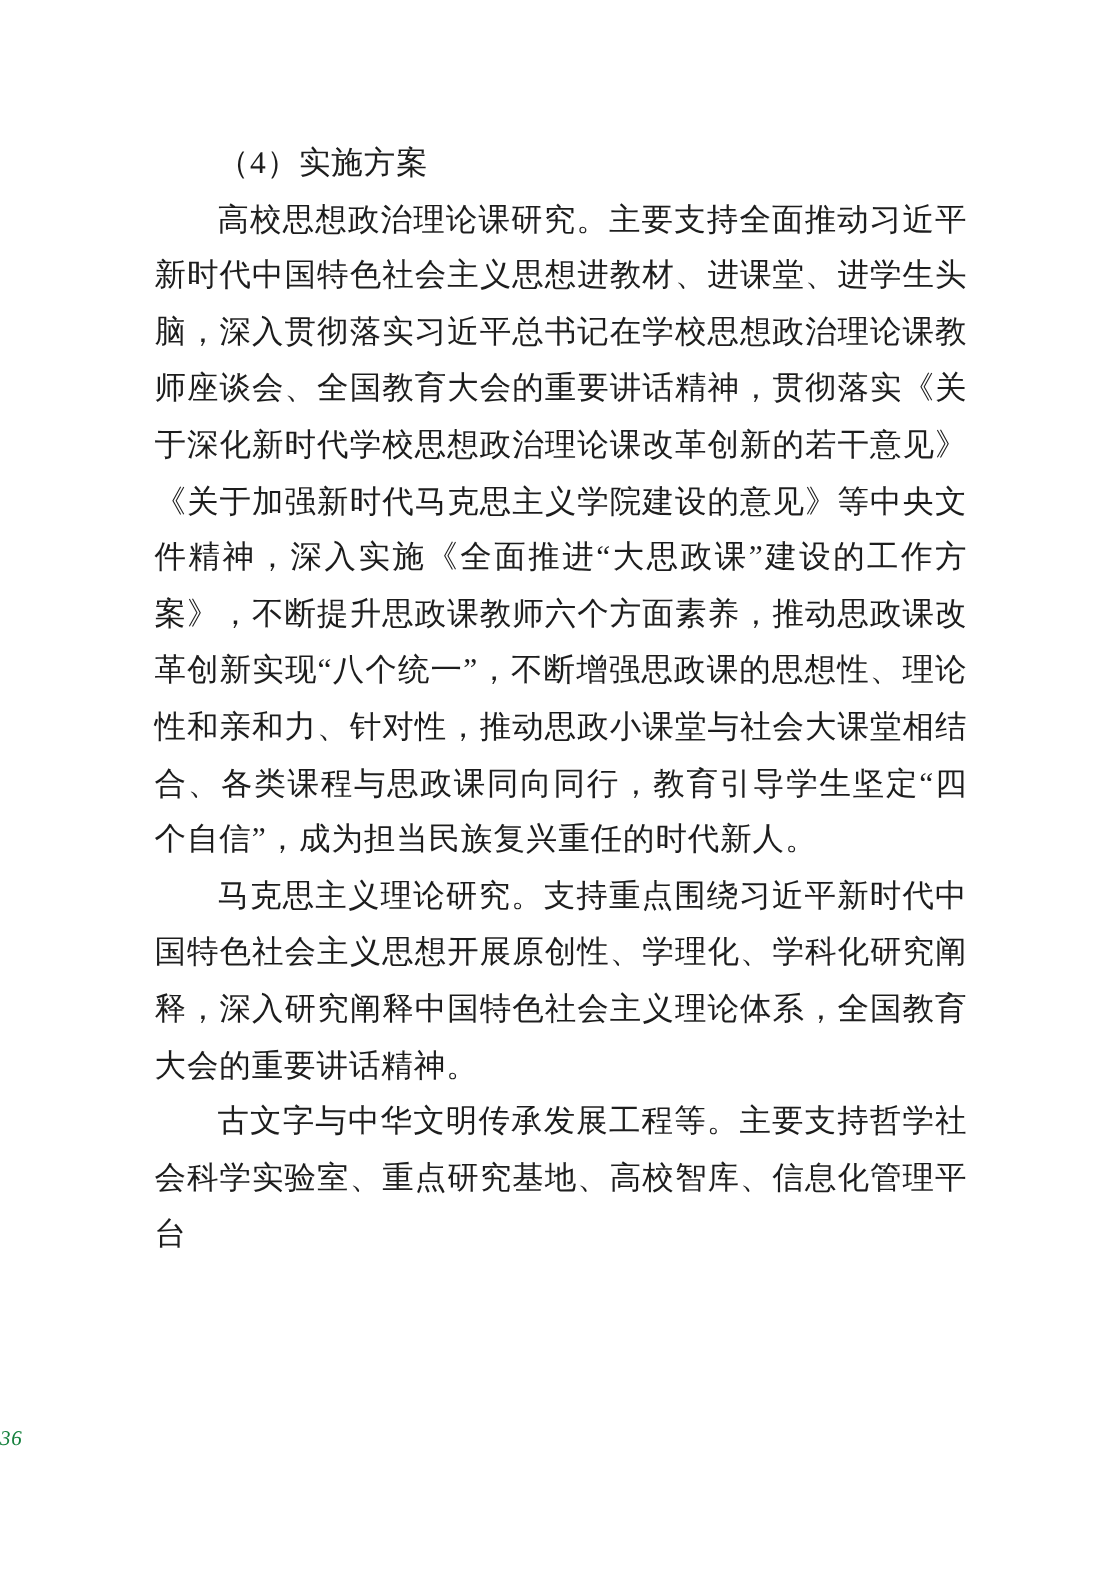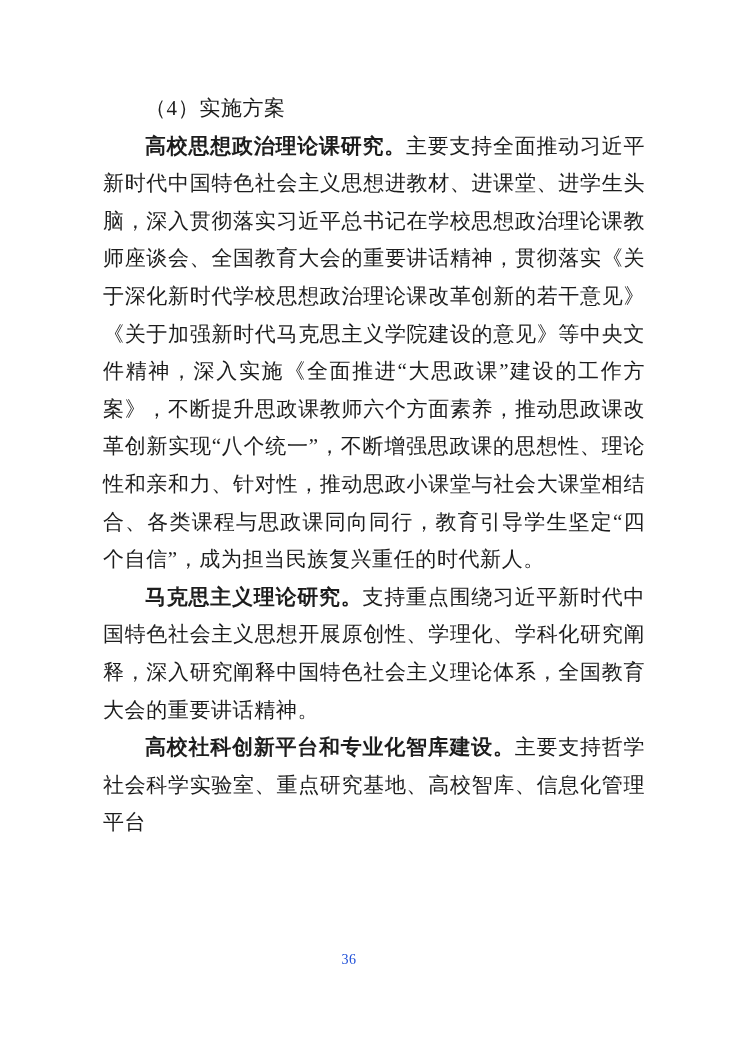--- a/index.html
+++ b/index.html
@@ -22,37 +22,38 @@
     letter-spacing:0.6px;
     text-align:justify;
     text-justify:inter-ideograph;
   }
   .content p{
     margin:0;
     padding:0;
     text-indent:2em;
   }
   .content .lead{
-    font-weight:bold;
+    font-weight:normal;
   }
   .page-number{
     position:absolute;
     left:0;
     top:952px;
     width:100%;
-    text-align:center;
+    text-align:left;
     font-size:14px;
     letter-spacing:0.5px;
-    color:#1d4ed8;
+    color:#15803d;
+    font-style:italic;
   }
 </style>
 </head>
 <body>
 
 <div class="page">
   <div class="content">
     <p><span>（4）实施方案</span></p>
     <p><span class="lead">高校思想政治理论课研究。</span><span>主要支持全面推动习近平新时代中国特色社会主义思想进教材、进课堂、进学生头脑，深入贯彻落实习近平总书记在学校思想政治理论课教师座谈会、全国教育大会的重要讲话精神，贯彻落实《关于深化新时代学校思想政治理论课改革创新的若干意见》《关于加强新时代马克思主义学院建设的意见》等中央文件精神，深入实施《全面推进“大思政课”建设的工作方案》，不断提升思政课教师六个方面素养，推动思政课改革创新实现“八个统一”，不断增强思政课的思想性、理论性和亲和力、针对性，推动思政小课堂与社会大课堂相结合、各类课程与思政课同向同行，教育引导学生坚定“四个自信”，成为担当民族复兴重任的时代新人。</span></p>
     <p><span class="lead">马克思主义理论研究。</span><span>支持重点围绕习近平新时代中国特色社会主义思想开展原创性、学理化、学科化研究阐释，深入研究阐释中国特色社会主义理论体系，全国教育大会的重要讲话精神。</span></p>
-    <p><span class="lead">高校社科创新平台和专业化智库建设。</span><span>主要支持哲学社会科学实验室、重点研究基地、高校智库、信息化管理平台</span></p>
+    <p><span class="lead">古文字与中华文明传承发展工程等。</span><span>主要支持哲学社会科学实验室、重点研究基地、高校智库、信息化管理平台</span></p>
   </div>
   <div class="page-number">36</div>
 </div>
 
 </body></html>

